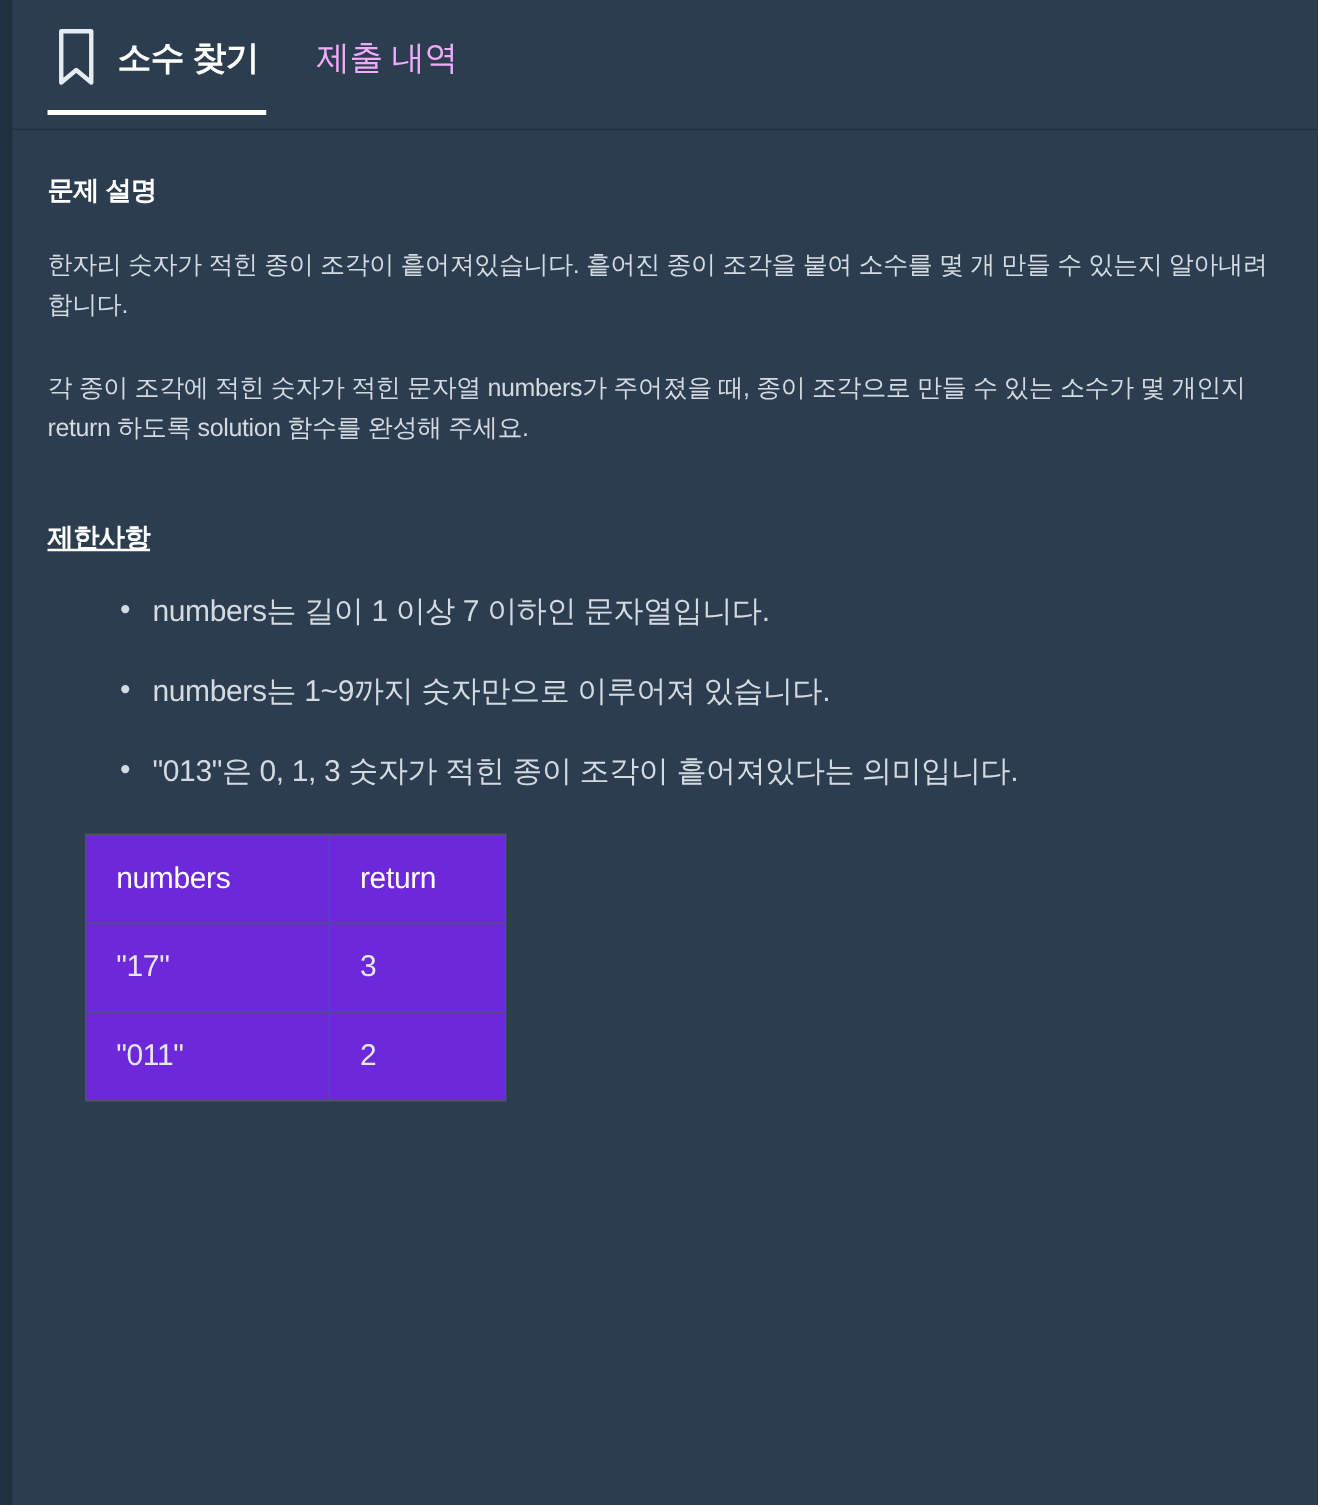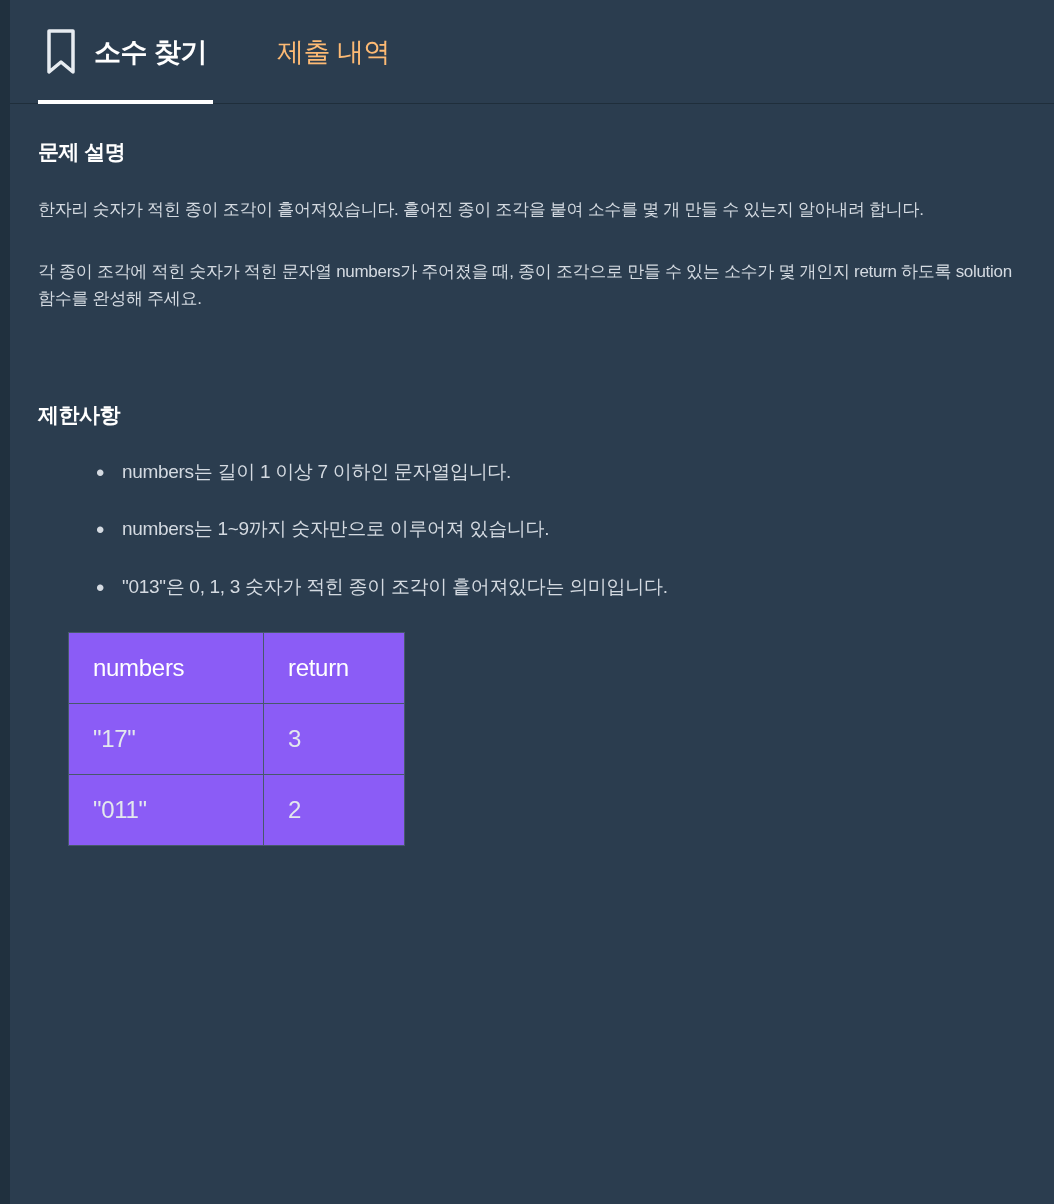--- a/index.html
+++ b/index.html
@@ -30,33 +30,33 @@
     display: flex;
     align-items: flex-start;
     padding-left: 28px;
     box-sizing: border-box;
     border-bottom: 1px solid #1f2e3b;
     position: relative;
   }
   .tab {
     display: flex;
     align-items: center;
-    height: 104px;
+    height: 92px;
     padding: 0 6px;
     box-sizing: border-box;
     position: relative;
     cursor: pointer;
   }
   .tab .label {
     font-size: 27px;
     font-weight: bold;
     letter-spacing: -0.5px;
   }
   .tab.active .label { color: #ffffff; }
-  .tab.inactive .label { color: #fdba74; font-weight: normal; margin-left: 24px; }
+  .tab.inactive .label { color: #f0abfc; font-weight: normal; }
   .tab.active::after {
     content: "";
     position: absolute;
     left: 0; right: 0; bottom: 0;
     height: 4px;
     background: #ffffff;
   }
   .bookmark-icon {
     width: 34px;
     height: 50px;
@@ -69,56 +69,56 @@
   .content {
     padding: 34px 30px 0 28px;
   }
   h2.section {
     font-size: 21px;
     font-weight: bold;
     color: #ffffff;
     margin: 0 0 30px 0;
     letter-spacing: -0.5px;
   }
-  h2.section.mt { margin-top: 88px; }
+  h2.section.mt { margin-top: 56px; text-decoration: underline; }
   p.para {
-    font-size: 17px;
+    font-size: 20px;
     line-height: 1.62;
     color: #d4dae1;
     margin: 0 0 34px 0;
     letter-spacing: -0.3px;
   }
   ul.constraints {
     margin: 0 0 0 0;
     padding-left: 84px;
     list-style: none;
   }
   ul.constraints li {
-    font-size: 19px;
+    font-size: 24px;
     line-height: 1.35;
     color: #d4dae1;
     margin-bottom: 32px;
     position: relative;
     letter-spacing: -0.3px;
   }
   ul.constraints li::before {
     content: "•";
     position: absolute;
     left: -26px;
     top: -2px;
     font-size: 24px;
     color: #d4dae1;
   }
 
   
   table.io {
     border-collapse: collapse;
     margin-top: 6px;
     margin-left: 30px;
-    background: #8b5cf6;
+    background: #6d28d9;
   }
   table.io th, table.io td {
     border: 1px solid #47596b;
     padding: 0 24px;
     height: 70px;
     font-size: 24px;
     font-weight: normal;
     text-align: left;
     color: #e3e8ed;
     letter-spacing: -0.3px;

